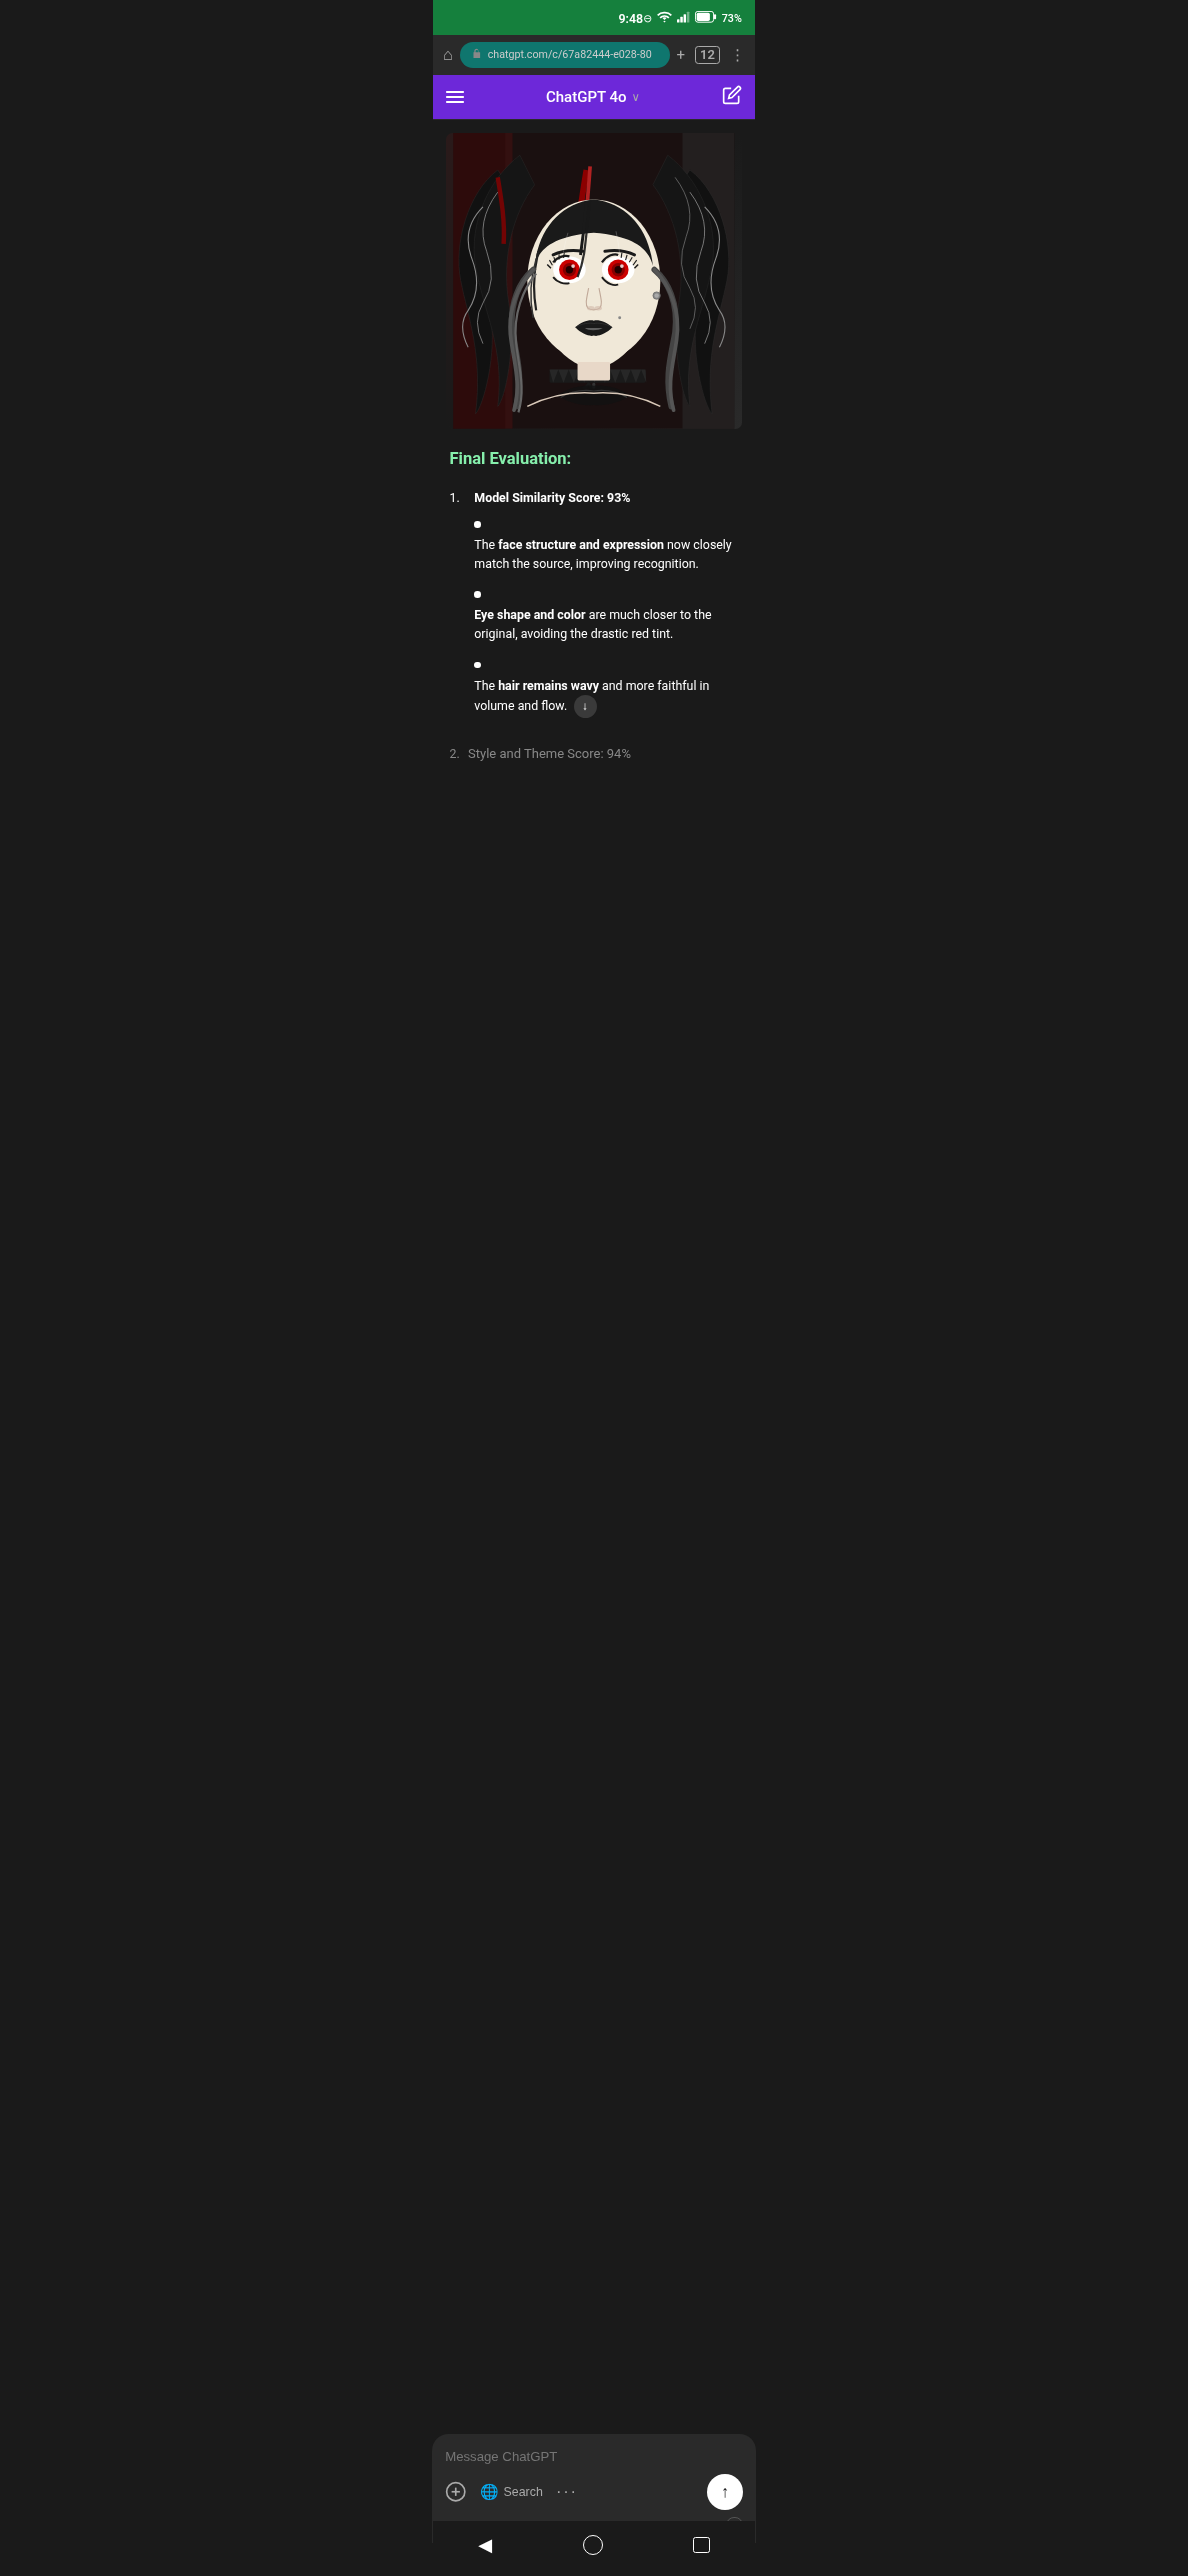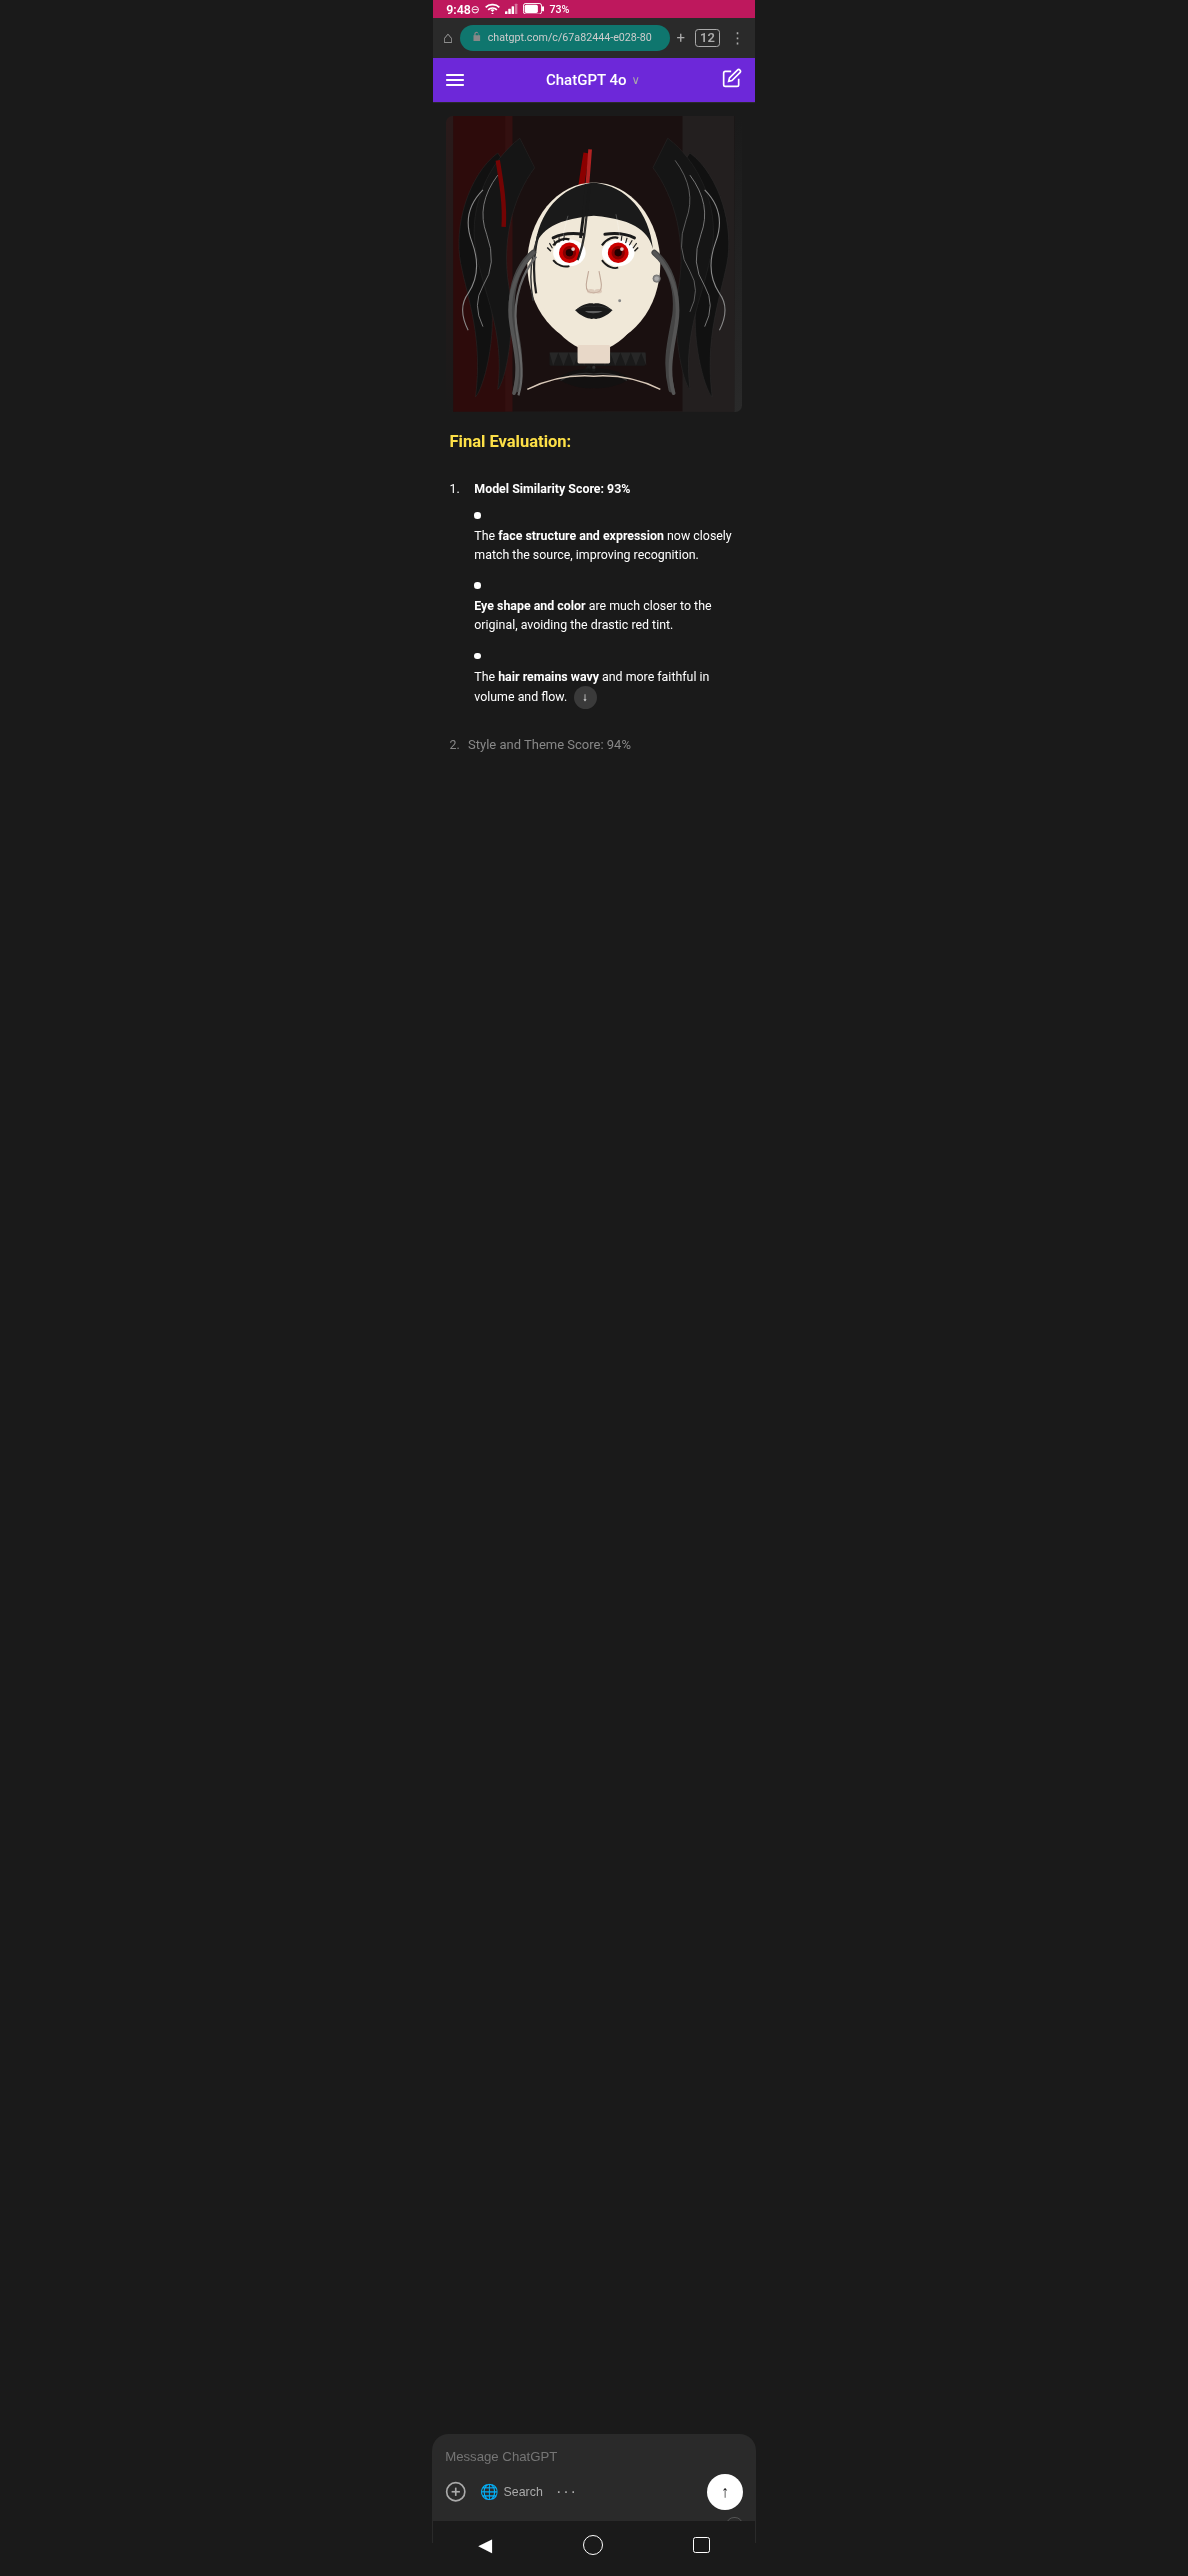--- a/index.html
+++ b/index.html
@@ -15,26 +15,26 @@
       font-family: -apple-system, BlinkMacSystemFont, 'Segoe UI', Roboto, sans-serif;
       width: 322px;
       min-height: 100vh;
       margin: 0 auto;
       position: relative;
       overflow-x: hidden;
     }
 
     
     .status-bar {
-      background-color: #be185d;
-      display: flex;
-      justify-content: flex-start;
+      background-color: #15803d;
+      display: flex;
+      justify-content: flex-end;
       align-items: center;
       padding: 6.6px 13.2px 5px;
-      height: 18px;
+      height: 35px;
     }
 
     .status-time {
       font-size: 12.4px;
       font-weight: 600;
       color: #ffffff;
     }
 
     .status-icons {
       display: flex;
@@ -190,22 +190,22 @@
     }
 
     
     .text-content {
       padding: 6.6px 16.5px 16.5px;
     }
 
     .section-title {
       font-size: 16.5px;
       font-weight: 700;
-      color: #fde047;
-      margin-bottom: 30px;
+      color: #86efac;
+      margin-bottom: 22px;
     }
 
     .numbered-list {
       list-style: none;
       padding: 0;
     }
 
     .numbered-item {
       display: flex;
       gap: 8.3px;

